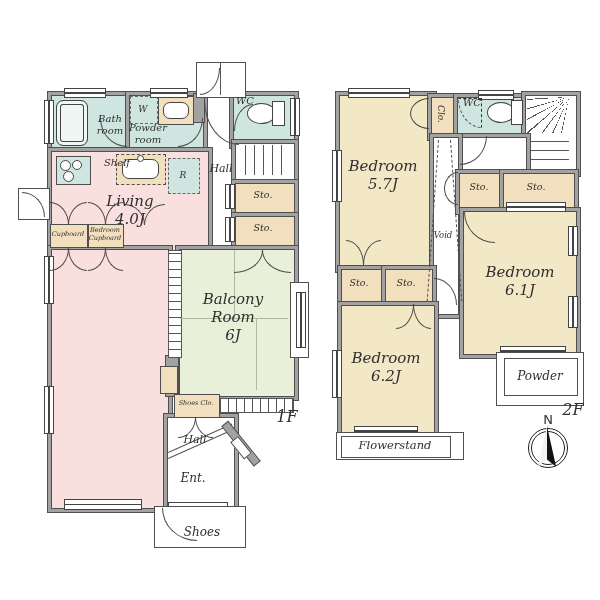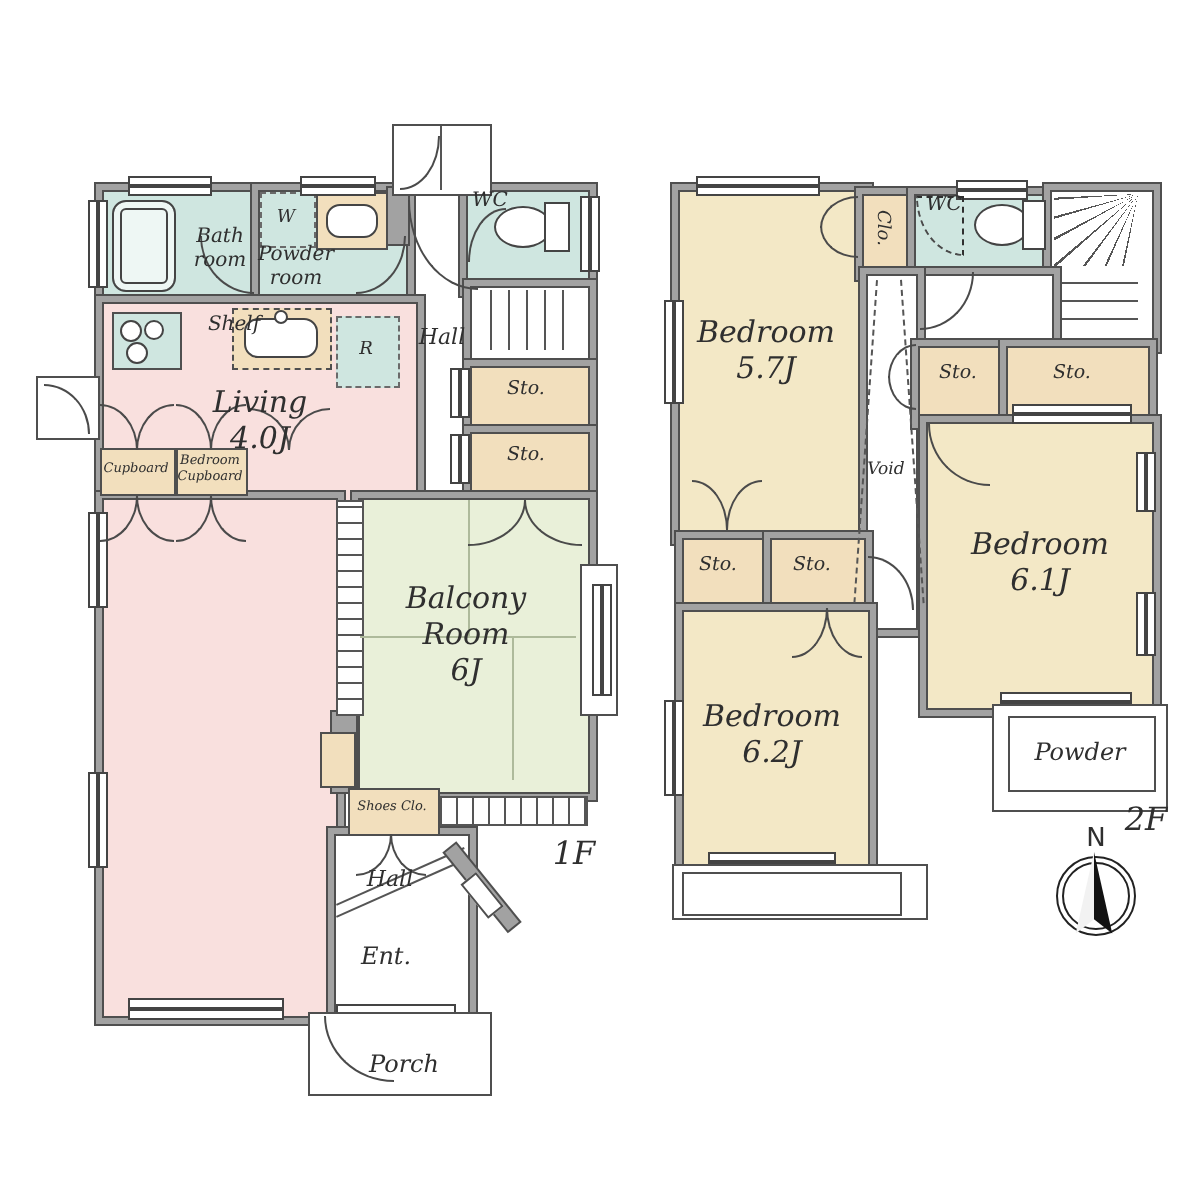--- a/index.html
+++ b/index.html
@@ -151,22 +151,22 @@
   <div class="lbl" style="left:240px;top:219px;width:46px;height:18px;font-size:9.5px">Sto.</div>
   <div class="lbl" style="left:50px;top:226px;width:36px;height:18px;font-size:6.5px">Cupboard</div>
   <div class="lbl" style="left:88px;top:225px;width:34px;height:20px;font-size:6.5px">Bedroom
 Cupboard</div>
   <div class="lbl big" style="left:194px;top:286px;width:78px;height:64px">Balcony
 Room
 6J</div>
   <div class="lbl" style="left:174px;top:397px;width:44px;height:14px;font-size:6.5px">Shoes Clo.</div>
   <div class="lbl" style="left:172px;top:432px;width:46px;height:16px;font-size:11px">Hall</div>
   <div class="lbl" style="left:170px;top:470px;width:46px;height:16px;font-size:12px">Ent.</div>
-  <div class="lbl" style="left:172px;top:524px;width:60px;height:16px;font-size:12px">Porch</div>
-  <div class="lbl fl" style="left:270px;top:418px;width:34px;height:18px">1F</div>
+  <div class="lbl" style="left:172px;top:524px;width:60px;height:16px;font-size:12px">Shoes</div>
+  <div class="lbl fl" style="left:270px;top:408px;width:34px;height:18px">1F</div>
 
   <div class="room cream" style="left:336px;top:92px;width:94px;height:174px"></div>
   <div class="room tan" style="left:428px;top:94px;width:26px;height:40px"></div>
   <div class="room water" style="left:454px;top:94px;width:68px;height:42px"></div>
   <div class="room white" style="left:522px;top:92px;width:52px;height:78px">
     <div class="fan" style="left:2px;top:2px;width:42px;height:36px"></div>
     <div class="stair-h" style="left:2px;top:38px;width:42px;height:34px"></div>
   </div>
   <div class="room white" style="left:454px;top:134px;width:70px;height:40px"></div>
   <div class="room white" style="left:430px;top:134px;width:26px;height:178px"></div>
@@ -219,20 +219,21 @@
   <div class="lbl" style="left:427px;top:228px;width:32px;height:14px;font-size:8.5px">Void</div>
   <div class="lbl" style="left:460px;top:178px;width:38px;height:18px;font-size:9.5px">Sto.</div>
   <div class="lbl" style="left:512px;top:178px;width:48px;height:18px;font-size:9.5px">Sto.</div>
   <div class="lbl" style="left:340px;top:274px;width:38px;height:18px;font-size:9.5px">Sto.</div>
   <div class="lbl" style="left:386px;top:274px;width:40px;height:18px;font-size:9.5px">Sto.</div>
   <div class="lbl big" style="left:478px;top:258px;width:84px;height:48px">Bedroom
 6.1J</div>
   <div class="lbl big" style="left:344px;top:344px;width:84px;height:48px">Bedroom
 6.2J</div>
   <div class="lbl" style="left:504px;top:358px;width:72px;height:36px;font-size:12px">Powder</div>
+  <div class="lbl" style="left:341px;top:436px;width:108px;height:20px;font-size:11.5px">Flowerstand</div>
   <div class="lbl fl" style="left:556px;top:401px;width:34px;height:18px">2F</div>
 
   <div class="lbl" style="left:536px;top:412px;width:24px;height:16px;font-size:13px;font-style:normal;font-family:'DejaVu Sans','Liberation Sans',sans-serif">N</div>
   <div class="compass-ring" style="left:528px;top:428px;width:38px;height:38px"></div>
   <div class="compass-ring" style="left:531px;top:431px;width:32px;height:32px;border-width:1px"></div>
   <div class="needle-w" style="left:528px;top:426px;width:38px;height:42px"></div>
   <div class="needle-b" style="left:528px;top:426px;width:38px;height:42px"></div>
 
 </div>
 

